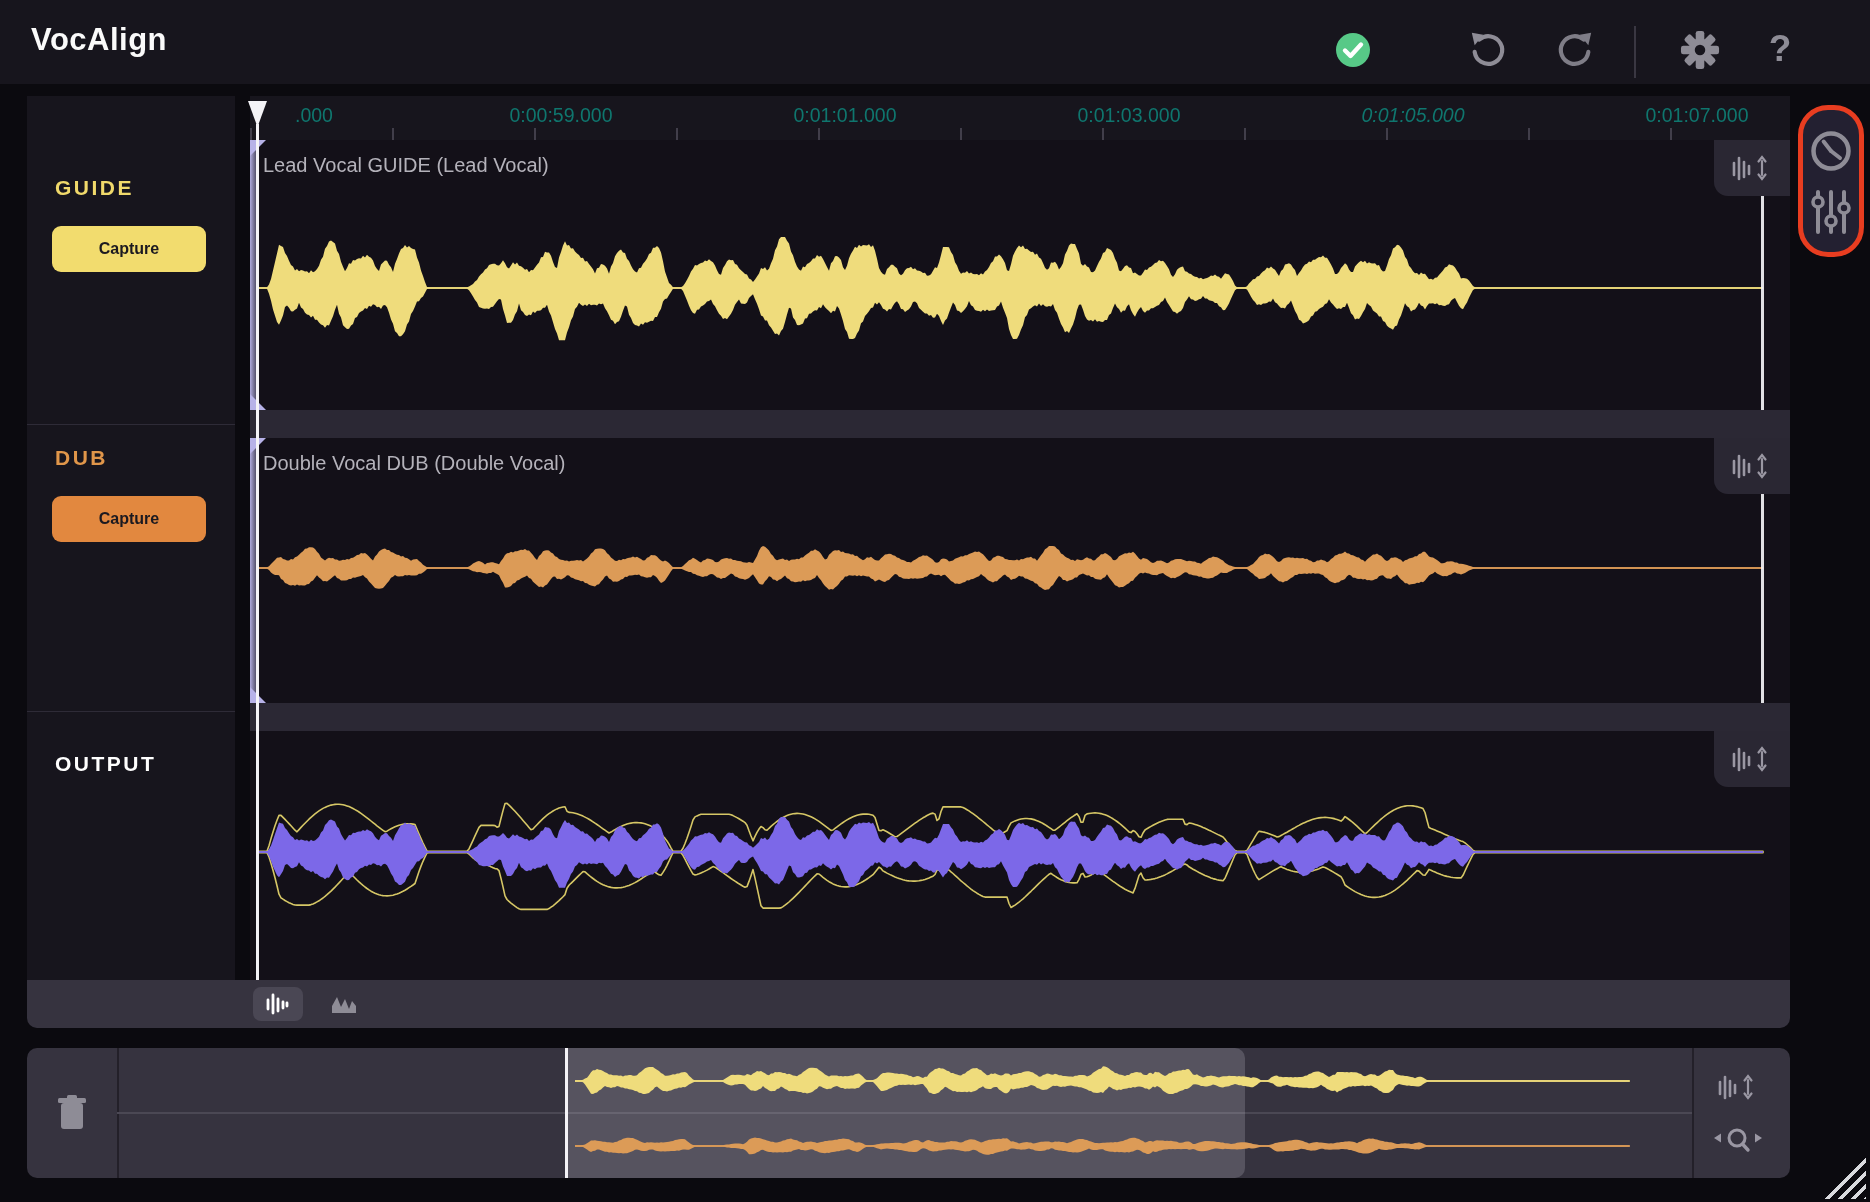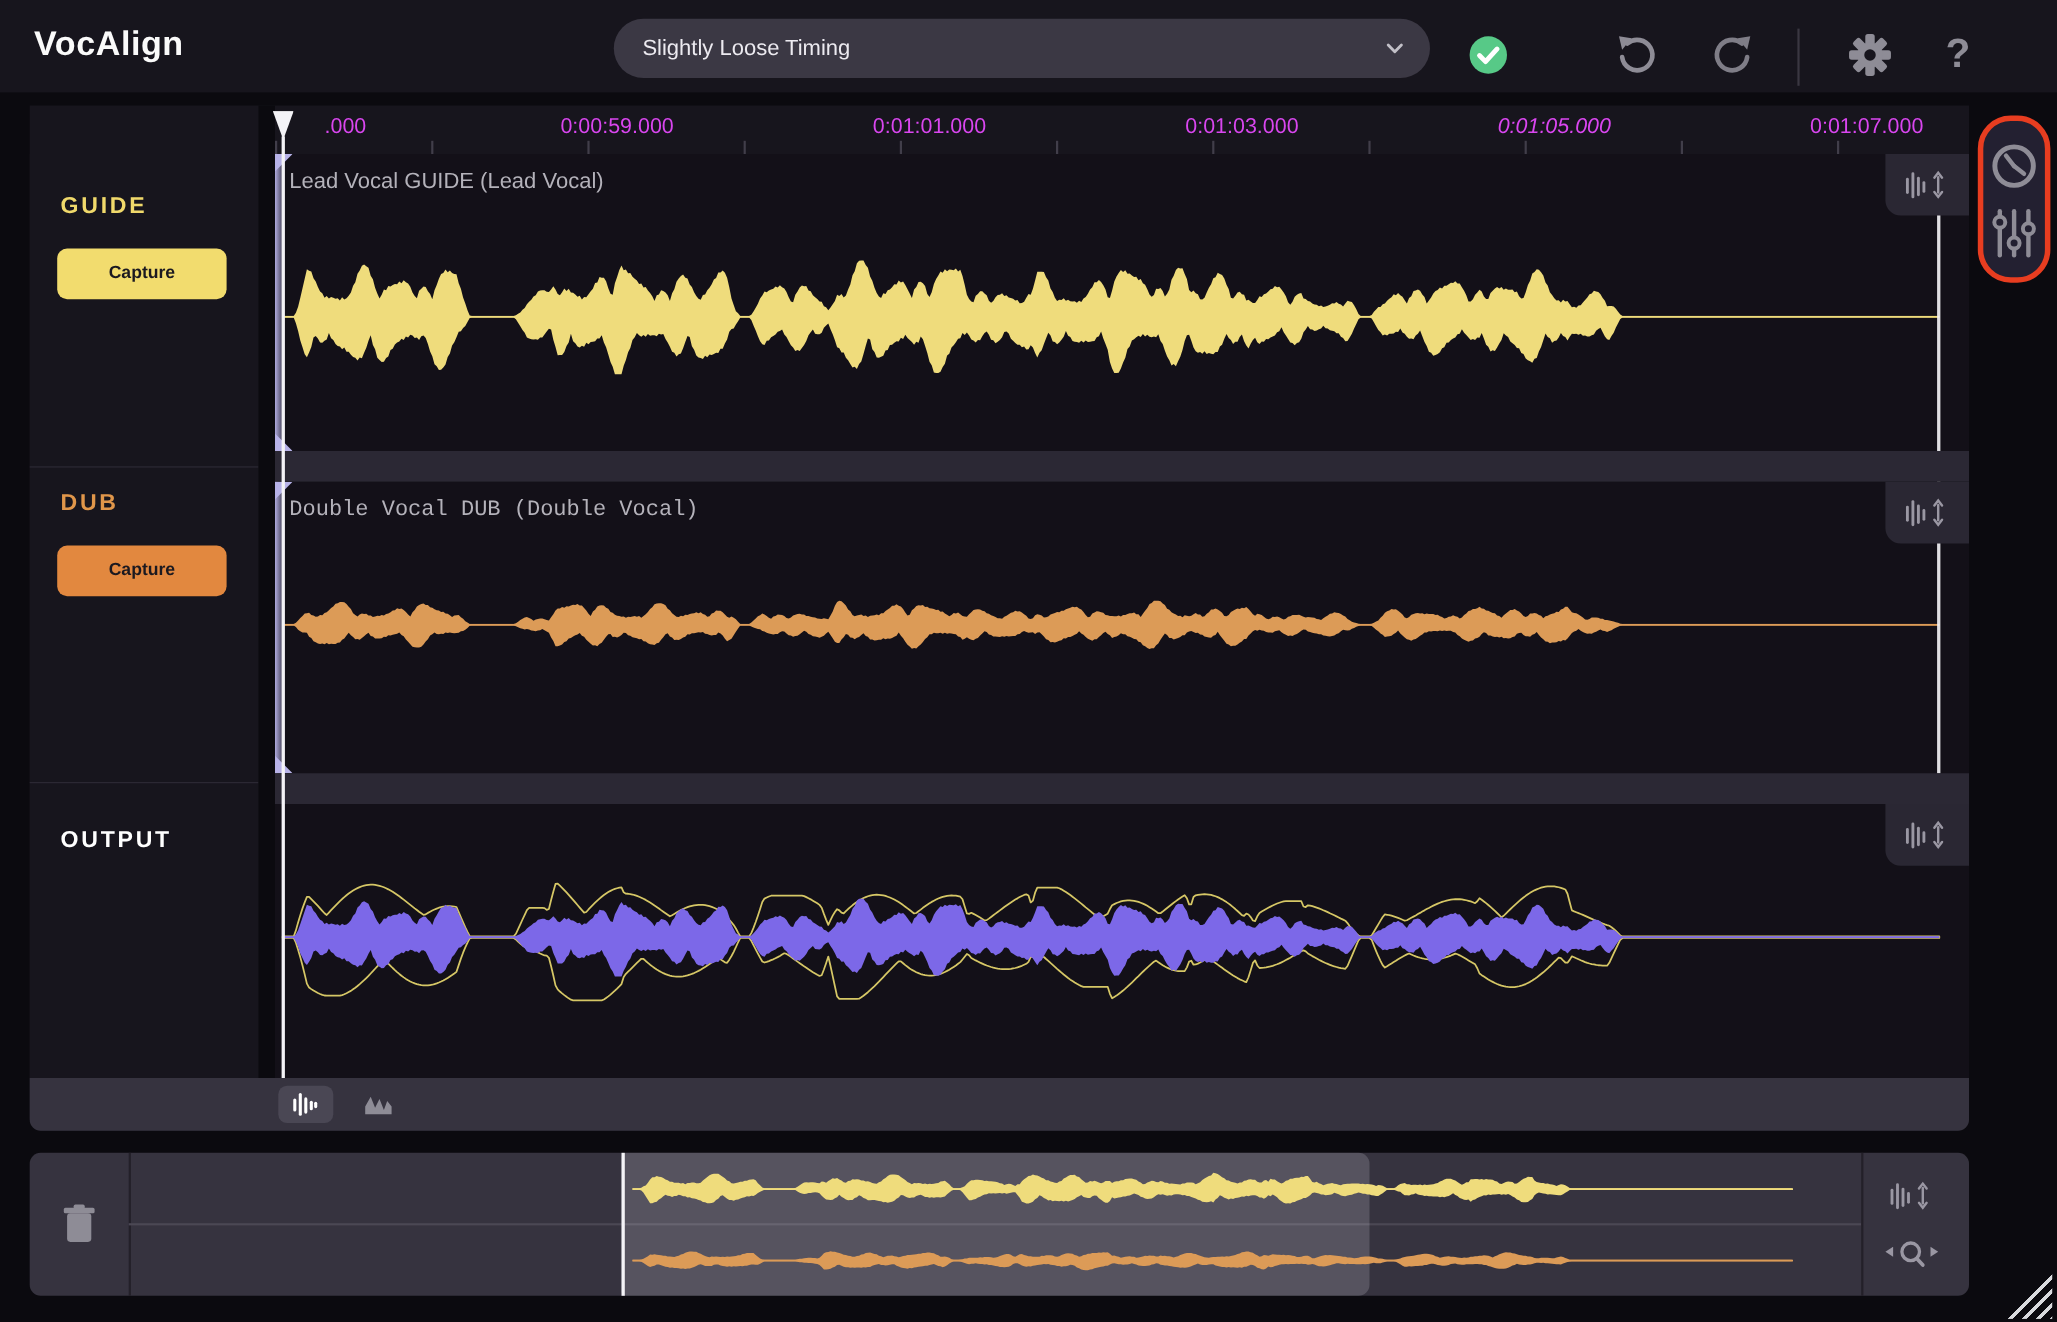--- a/index.html
+++ b/index.html
@@ -18,21 +18,21 @@
   .tb-divider{position:absolute;left:1634px;top:26px;width:2px;height:52px;background:#3a3742;}
   .help-glyph{font-size:37px;font-weight:700;color:#8e8c96;line-height:1;}
 
   
   .panel{position:absolute;left:27px;top:96px;width:1763px;height:932px;background:#17151d;
          border-radius:0 0 12px 12px;}
   .gapcol{position:absolute;left:235px;top:96px;width:15px;height:884px;background:#0b0a0f;}
 
   
   .ruler{position:absolute;left:27px;top:96px;width:1763px;height:44px;}
-  .ruler .lbl{position:absolute;top:8px;font-size:19.5px;color:#d946ef;transform:translateX(-50%);white-space:nowrap;}
+  .ruler .lbl{position:absolute;top:8px;font-size:19.5px;color:#0f766e;transform:translateX(-50%);white-space:nowrap;}
   .ruler .lbl.first{transform:none;}
   .ruler .tick{position:absolute;bottom:0;width:2px;height:12px;background:#413e4a;}
 
   
   .sidebar{position:absolute;left:27px;top:140px;width:208px;height:840px;background:#17151d;padding-left:18px;}
   .side-div{position:absolute;left:0;width:208px;height:1px;background:#2e2b37;}
   .side-label{position:absolute;left:28px;font-size:21px;font-weight:700;letter-spacing:2.5px;}
   .capture{position:absolute;left:25px;width:154px;height:46px;border:none;border-radius:9px;
            font-family:"Liberation Sans",sans-serif;font-size:16px;font-weight:700;color:#1b1920;cursor:pointer;}
 
@@ -84,26 +84,20 @@
         clip-path:polygon(100% 0,100% 100%,0 100%);}
 </style>
 </head>
 <body>
 
 <div class="stage">
 
   <div class="topbar">
     <div class="logo">VocAlign</div>
 
-    <div class="preset">
-      <span class="txt">Slightly Loose Timing</span>
-      <svg width="20" height="14" viewBox="0 0 20 14">
-        <polyline points="4,4 10,10 16,4" fill="none" stroke="#c2c0c8" stroke-width="2.6" stroke-linecap="round" stroke-linejoin="round"></polyline>
-      </svg>
-    </div>
 
     <div class="tb-ico" style="left:1333px;">
       <svg width="36" height="36" viewBox="0 0 36 36">
         <circle cx="18" cy="18" r="17" fill="#57c987"></circle>
         <polyline points="10,18.5 15.5,24 26,12.5" fill="none" stroke="#ffffff" stroke-width="4.4" stroke-linecap="round" stroke-linejoin="round"></polyline>
       </svg>
     </div>
 
     <div class="tb-ico" style="left:1468px;">
       <svg width="42" height="40" viewBox="0 0 42 40">
@@ -204,21 +198,21 @@
           <line x1="32" y1="8" x2="32" y2="22"></line>
           <polyline points="28.5,8.5 32,4 35.5,8.5"></polyline>
           <polyline points="28.5,21.5 32,26 35.5,21.5"></polyline>
         </g>
       </svg>
     </div>
   </div>
 
   <div class="strip" style="top:410px;height:28px;"></div>
 
-  <div class="track" style="top:438px;height:265px;font-family:Liberation Mono, monospace;">
+  <div class="track" style="top:438px;height:265px;">
     <div class="track-title">Double Vocal DUB (Double Vocal)</div>
     <svg id="wave-dub" class="wavesvg" width="1540" height="265">
         <rect x="7" y="129.2" width="1506" height="1.6" fill="#dc9b57"></rect>
         <path d="M7,129.3 L9,129.3 L11,129.3 L13,129.3 L15,129.3 L17,129.3 L19,128.2 L21,126.1 L23,123.9 L25,122.0 L27,119.8 L29,119.6 L31,119.1 L33,121.0 L35,121.6 L37,122.6 L39,122.5 L41,121.1 L43,121.4 L45,119.3 L47,118.6 L49,116.7 L51,114.8 L53,113.3 L55,110.8 L57,110.5 L59,109.3 L61,109.3 L63,109.5 L65,111.0 L67,113.7 L69,115.7 L71,119.5 L73,121.1 L75,122.5 L77,120.7 L79,119.8 L81,120.2 L83,119.9 L85,121.6 L87,121.5 L89,122.8 L91,122.5 L93,121.8 L95,122.1 L97,121.0 L99,121.6 L101,120.1 L103,119.7 L105,118.5 L107,117.1 L109,116.7 L111,115.0 L113,115.6 L115,115.1 L117,116.6 L119,118.4 L121,120.7 L123,122.5 L125,118.6 L127,116.6 L129,113.4 L131,112.0 L133,111.1 L135,110.6 L137,111.9 L139,111.9 L141,114.0 L143,114.4 L145,115.8 L147,116.7 L149,117.0 L151,118.4 L153,118.1 L155,119.7 L157,119.9 L159,121.3 L161,122.8 L163,121.5 L165,121.3 L167,121.1 L169,123.1 L171,124.6 L173,126.7 L175,128.0 L177,129.2 L179,129.3 L181,129.3 L183,129.3 L185,129.3 L187,129.3 L189,129.3 L191,129.3 L193,129.3 L195,129.3 L197,129.3 L199,129.3 L201,129.3 L203,129.3 L205,129.3 L207,129.3 L209,129.3 L211,129.3 L213,129.3 L215,129.3 L217,129.3 L219,128.5 L221,127.2 L223,125.6 L225,124.5 L227,123.4 L229,123.0 L231,123.8 L233,124.7 L235,126.4 L237,125.1 L239,124.7 L241,124.2 L243,124.3 L245,125.0 L247,125.6 L249,126.2 L251,123.1 L253,120.5 L255,116.9 L257,115.2 L259,115.1 L261,113.8 L263,114.6 L265,113.2 L267,113.3 L269,112.5 L271,111.8 L273,112.0 L275,111.0 L277,112.5 L279,112.5 L281,114.8 L283,117.1 L285,119.9 L287,121.9 L289,117.9 L291,116.3 L293,113.3 L295,112.5 L297,112.2 L299,112.5 L301,114.6 L303,115.4 L305,118.3 L307,119.1 L309,120.9 L311,121.8 L313,122.1 L315,122.7 L317,122.5 L319,123.5 L321,122.7 L323,122.8 L325,122.5 L327,121.9 L329,122.6 L331,122.0 L333,123.5 L335,122.0 L337,120.5 L339,118.4 L341,115.6 L343,114.1 L345,111.3 L347,110.7 L349,110.5 L351,110.5 L353,111.0 L355,112.3 L357,115.3 L359,116.7 L361,119.6 L363,121.0 L365,122.7 L367,122.9 L369,121.8 L371,122.2 L373,120.9 L375,121.2 L377,120.2 L379,119.8 L381,119.6 L383,118.6 L385,119.5 L387,118.7 L389,120.1 L391,120.9 L393,122.6 L395,122.2 L397,119.8 L399,119.1 L401,117.0 L403,117.2 L405,117.2 L407,118.5 L409,120.7 L411,122.6 L413,123.5 L415,122.5 L417,123.6 L419,125.0 L421,127.2 L423,129.3 L425,129.3 L427,129.3 L429,129.3 L431,129.3 L433,128.0 L435,126.1 L437,124.3 L439,122.3 L441,121.4 L443,119.7 L445,120.7 L447,122.0 L449,123.5 L451,124.5 L453,122.4 L455,121.9 L457,120.6 L459,120.8 L461,121.2 L463,122.1 L465,123.9 L467,124.2 L469,123.4 L471,121.5 L473,120.8 L475,120.2 L477,120.0 L479,120.7 L481,120.6 L483,121.9 L485,121.9 L487,122.7 L489,123.1 L491,123.3 L493,124.3 L495,124.4 L497,124.7 L499,124.1 L501,124.4 L503,125.0 L505,121.5 L507,117.9 L509,112.7 L511,109.3 L513,108.1 L515,108.7 L517,110.5 L519,112.5 L521,116.0 L523,117.7 L525,121.0 L527,122.2 L529,121.5 L531,121.0 L533,120.6 L535,122.0 L537,121.6 L539,122.9 L541,121.7 L543,121.5 L545,121.4 L547,120.7 L549,121.3 L551,119.6 L553,119.4 L555,117.5 L557,116.0 L559,114.7 L561,112.7 L563,112.7 L565,111.3 L567,112.6 L569,113.4 L571,115.7 L573,118.9 L575,121.5 L577,120.8 L579,116.8 L581,115.1 L583,113.0 L585,112.2 L587,112.4 L589,112.1 L591,113.9 L593,113.6 L595,115.0 L597,115.2 L599,115.6 L601,116.5 L603,116.3 L605,118.1 L607,117.8 L609,119.7 L611,120.9 L613,122.3 L615,121.2 L617,119.3 L619,119.8 L621,118.8 L623,120.4 L625,122.1 L627,122.5 L629,122.6 L631,120.3 L633,118.6 L635,116.6 L637,116.2 L639,115.8 L641,116.0 L643,117.2 L645,117.7 L647,119.6 L649,120.0 L651,121.4 L653,122.1 L655,122.8 L657,124.0 L659,124.1 L661,124.4 L663,122.7 L665,121.8 L667,120.5 L669,119.1 L671,118.6 L673,117.3 L675,117.8 L677,117.6 L679,118.9 L681,120.3 L683,121.8 L685,124.2 L687,124.7 L689,124.0 L691,121.3 L693,120.5 L695,120.8 L697,121.5 L699,123.4 L701,123.1 L703,122.5 L705,120.7 L707,119.9 L709,119.2 L711,118.3 L713,118.6 L715,117.2 L717,117.2 L719,115.9 L721,115.2 L723,114.5 L725,113.5 L727,114.1 L729,113.6 L731,115.1 L733,116.2 L735,118.4 L737,121.0 L739,123.1 L741,122.6 L743,119.7 L745,118.9 L747,117.7 L749,117.8 L751,118.5 L753,119.0 L755,121.1 L757,121.3 L759,122.1 L761,121.9 L763,122.3 L765,122.3 L767,121.5 L769,122.4 L771,121.0 L773,121.2 L775,120.2 L777,119.6 L779,119.6 L781,118.8 L783,120.4 L785,120.4 L787,122.8 L789,120.0 L791,117.2 L793,114.7 L795,111.2 L797,110.1 L799,108.1 L801,108.1 L803,108.1 L805,108.5 L807,110.7 L809,112.1 L811,115.4 L813,116.4 L815,118.6 L817,119.7 L819,120.6 L821,121.9 L823,121.7 L825,123.1 L827,121.3 L829,121.8 L831,122.3 L833,121.7 L835,120.3 L837,119.2 L839,120.6 L841,120.7 L843,122.6 L845,122.2 L847,119.9 L849,118.5 L851,116.2 L853,116.2 L855,115.1 L857,116.1 L859,117.4 L861,119.1 L863,122.1 L865,122.3 L867,121.0 L869,118.3 L871,117.2 L873,116.2 L875,115.2 L877,115.6 L879,114.4 L881,114.9 L883,113.8 L885,115.6 L887,118.0 L889,120.4 L891,121.8 L893,120.0 L895,120.4 L897,121.1 L899,122.6 L901,124.2 L903,125.0 L905,124.2 L907,122.7 L909,122.8 L911,122.5 L913,123.2 L915,124.2 L917,125.2 L919,124.5 L921,122.7 L923,122.2 L925,121.2 L927,121.0 L929,121.0 L931,120.9 L933,121.8 L935,122.6 L937,123.3 L939,122.8 L941,123.1 L943,123.4 L945,123.5 L947,124.7 L949,124.9 L951,125.7 L953,124.1 L955,122.7 L957,121.5 L959,120.0 L961,119.7 L963,118.6 L965,119.0 L967,119.3 L969,120.2 L971,121.5 L973,122.4 L975,124.7 L977,125.9 L979,127.2 L981,127.8 L983,128.4 L985,129.0 L987,129.3 L989,129.3 L991,129.3 L993,129.3 L995,129.3 L997,129.0 L999,128.2 L1001,126.9 L1003,126.0 L1005,123.7 L1007,121.7 L1009,119.0 L1011,117.6 L1013,116.9 L1015,115.6 L1017,116.2 L1019,115.9 L1021,117.3 L1023,118.8 L1025,120.7 L1027,123.3 L1029,124.0 L1031,122.9 L1033,120.8 L1035,120.1 L1037,119.5 L1039,119.2 L1041,119.7 L1043,119.4 L1045,120.3 L1047,119.8 L1049,120.2 L1051,120.2 L1053,120.1 L1055,121.0 L1057,120.8 L1059,122.3 L1061,122.8 L1063,124.2 L1065,123.9 L1067,122.6 L1069,122.4 L1071,121.4 L1073,122.3 L1075,122.7 L1077,124.3 L1079,123.3 L1081,121.1 L1083,119.8 L1085,117.5 L1087,116.9 L1089,115.7 L1091,115.7 L1093,114.9 L1095,113.5 L1097,115.2 L1099,115.4 L1101,117.1 L1103,117.3 L1105,118.3 L1107,119.2 L1109,119.6 L1111,121.5 L1113,121.9 L1115,123.7 L1117,121.4 L1119,119.7 L1121,118.2 L1123,116.5 L1125,116.6 L1127,115.6 L1129,116.9 L1131,117.8 L1133,119.7 L1135,122.1 L1137,122.9 L1139,122.1 L1141,119.8 L1143,119.7 L1145,119.2 L1147,119.8 L1149,121.1 L1151,121.8 L1153,124.1 L1155,122.3 L1157,121.8 L1159,120.6 L1161,119.9 L1163,119.5 L1165,118.2 L1167,118.3 L1169,116.1 L1171,115.4 L1173,113.7 L1175,113.7 L1177,116.1 L1179,118.6 L1181,119.3 L1183,119.4 L1185,120.7 L1187,121.9 L1189,123.4 L1191,125.2 L1193,125.3 L1195,124.7 L1197,123.4 L1199,123.4 L1201,123.3 L1203,123.6 L1205,124.4 L1207,124.6 L1209,125.7 L1211,125.7 L1213,126.1 L1215,126.5 L1217,127.0 L1219,127.7 L1221,128.2 L1223,129.0 L1225,129.3 L1227,129.3 L1229,129.3 L1231,129.3 L1233,129.3 L1235,129.3 L1237,129.3 L1239,129.3 L1241,129.3 L1243,129.3 L1245,129.3 L1247,129.3 L1249,129.3 L1251,129.3 L1253,129.3 L1255,129.3 L1257,129.3 L1259,129.3 L1261,129.3 L1263,129.3 L1265,129.3 L1267,129.3 L1269,129.3 L1271,129.3 L1273,129.3 L1275,129.3 L1277,129.3 L1279,129.3 L1281,129.3 L1283,129.3 L1285,129.3 L1287,129.3 L1289,129.3 L1291,129.3 L1293,129.3 L1295,129.3 L1297,129.3 L1299,129.3 L1301,129.3 L1303,129.3 L1305,129.3 L1307,129.3 L1309,129.3 L1311,129.3 L1313,129.3 L1315,129.3 L1317,129.3 L1319,129.3 L1321,129.3 L1323,129.3 L1325,129.3 L1327,129.3 L1329,129.3 L1331,129.3 L1333,129.3 L1335,129.3 L1337,129.3 L1339,129.3 L1341,129.3 L1343,129.3 L1345,129.3 L1347,129.3 L1349,129.3 L1351,129.3 L1353,129.3 L1355,129.3 L1357,129.3 L1359,129.3 L1361,129.3 L1363,129.3 L1365,129.3 L1367,129.3 L1369,129.3 L1371,129.3 L1373,129.3 L1375,129.3 L1377,129.3 L1379,129.3 L1381,129.3 L1383,129.3 L1385,129.3 L1387,129.3 L1389,129.3 L1391,129.3 L1393,129.3 L1395,129.3 L1397,129.3 L1399,129.3 L1401,129.3 L1403,129.3 L1405,129.3 L1407,129.3 L1409,129.3 L1411,129.3 L1413,129.3 L1415,129.3 L1417,129.3 L1419,129.3 L1421,129.3 L1423,129.3 L1425,129.3 L1427,129.3 L1429,129.3 L1431,129.3 L1433,129.3 L1435,129.3 L1437,129.3 L1439,129.3 L1441,129.3 L1443,129.3 L1445,129.3 L1447,129.3 L1449,129.3 L1451,129.3 L1453,129.3 L1455,129.3 L1457,129.3 L1459,129.3 L1461,129.3 L1463,129.3 L1465,129.3 L1467,129.3 L1469,129.3 L1471,129.3 L1473,129.3 L1475,129.3 L1477,129.3 L1479,129.3 L1481,129.3 L1483,129.3 L1485,129.3 L1487,129.3 L1489,129.3 L1491,129.3 L1493,129.3 L1495,129.3 L1497,129.3 L1499,129.3 L1501,129.3 L1503,129.3 L1505,129.3 L1507,129.3 L1509,129.3 L1511,129.3 L1513,129.3 L1513,130.7 L1511,130.7 L1509,130.7 L1507,130.7 L1505,130.7 L1503,130.7 L1501,130.7 L1499,130.7 L1497,130.7 L1495,130.7 L1493,130.7 L1491,130.7 L1489,130.7 L1487,130.7 L1485,130.7 L1483,130.7 L1481,130.7 L1479,130.7 L1477,130.7 L1475,130.7 L1473,130.7 L1471,130.7 L1469,130.7 L1467,130.7 L1465,130.7 L1463,130.7 L1461,130.7 L1459,130.7 L1457,130.7 L1455,130.7 L1453,130.7 L1451,130.7 L1449,130.7 L1447,130.7 L1445,130.7 L1443,130.7 L1441,130.7 L1439,130.7 L1437,130.7 L1435,130.7 L1433,130.7 L1431,130.7 L1429,130.7 L1427,130.7 L1425,130.7 L1423,130.7 L1421,130.7 L1419,130.7 L1417,130.7 L1415,130.7 L1413,130.7 L1411,130.7 L1409,130.7 L1407,130.7 L1405,130.7 L1403,130.7 L1401,130.7 L1399,130.7 L1397,130.7 L1395,130.7 L1393,130.7 L1391,130.7 L1389,130.7 L1387,130.7 L1385,130.7 L1383,130.7 L1381,130.7 L1379,130.7 L1377,130.7 L1375,130.7 L1373,130.7 L1371,130.7 L1369,130.7 L1367,130.7 L1365,130.7 L1363,130.7 L1361,130.7 L1359,130.7 L1357,130.7 L1355,130.7 L1353,130.7 L1351,130.7 L1349,130.7 L1347,130.7 L1345,130.7 L1343,130.7 L1341,130.7 L1339,130.7 L1337,130.7 L1335,130.7 L1333,130.7 L1331,130.7 L1329,130.7 L1327,130.7 L1325,130.7 L1323,130.7 L1321,130.7 L1319,130.7 L1317,130.7 L1315,130.7 L1313,130.7 L1311,130.7 L1309,130.7 L1307,130.7 L1305,130.7 L1303,130.7 L1301,130.7 L1299,130.7 L1297,130.7 L1295,130.7 L1293,130.7 L1291,130.7 L1289,130.7 L1287,130.7 L1285,130.7 L1283,130.7 L1281,130.7 L1279,130.7 L1277,130.7 L1275,130.7 L1273,130.7 L1271,130.7 L1269,130.7 L1267,130.7 L1265,130.7 L1263,130.7 L1261,130.7 L1259,130.7 L1257,130.7 L1255,130.7 L1253,130.7 L1251,130.7 L1249,130.7 L1247,130.7 L1245,130.7 L1243,130.7 L1241,130.7 L1239,130.7 L1237,130.7 L1235,130.7 L1233,130.7 L1231,130.7 L1229,130.7 L1227,130.7 L1225,130.7 L1223,130.9 L1221,131.7 L1219,132.6 L1217,133.7 L1215,135.0 L1213,135.7 L1211,136.6 L1209,135.7 L1207,135.4 L1205,134.2 L1203,135.1 L1201,136.4 L1199,137.0 L1197,138.2 L1195,138.0 L1193,138.2 L1191,137.5 L1189,136.5 L1187,135.5 L1185,133.8 L1183,135.5 L1181,136.2 L1179,137.4 L1177,140.0 L1175,142.5 L1173,144.3 L1171,143.8 L1169,145.1 L1167,144.8 L1165,145.8 L1163,146.1 L1161,146.2 L1159,146.7 L1157,145.3 L1155,145.2 L1153,143.1 L1151,141.5 L1149,139.2 L1147,136.6 L1145,138.3 L1143,139.0 L1141,140.9 L1139,140.5 L1137,140.4 L1135,139.2 L1133,137.2 L1131,137.5 L1129,138.2 L1127,140.7 L1125,141.2 L1123,142.2 L1121,142.4 L1119,141.9 L1117,142.2 L1115,140.9 L1113,141.6 L1111,140.8 L1109,141.0 L1107,140.7 L1105,139.8 L1103,139.7 L1101,137.5 L1099,136.7 L1097,138.3 L1095,140.9 L1093,142.0 L1091,142.4 L1089,144.3 L1087,144.4 L1085,145.3 L1083,144.5 L1081,143.7 L1079,142.4 L1077,140.3 L1075,139.2 L1073,137.0 L1071,136.6 L1069,135.5 L1067,135.5 L1065,135.7 L1063,135.1 L1061,135.7 L1059,135.2 L1057,135.9 L1055,135.6 L1053,135.7 L1051,136.0 L1049,135.8 L1047,136.9 L1045,137.1 L1043,138.9 L1041,140.0 L1039,141.5 L1037,142.9 L1035,143.3 L1033,144.4 L1031,143.5 L1029,143.2 L1027,141.6 L1025,139.7 L1023,137.9 L1021,135.2 L1019,137.3 L1017,138.3 L1015,140.0 L1013,140.5 L1011,140.7 L1009,141.0 L1007,139.1 L1005,137.9 L1003,135.8 L1001,134.4 L999,132.7 L997,131.1 L995,130.7 L993,130.7 L991,130.7 L989,130.7 L987,130.7 L985,131.0 L983,131.8 L981,132.9 L979,133.7 L977,135.0 L975,135.1 L973,135.0 L971,134.6 L969,135.9 L967,137.6 L965,138.3 L963,139.8 L961,140.1 L959,140.6 L957,140.5 L955,140.0 L953,139.8 L951,138.6 L949,138.7 L947,137.8 L945,137.6 L943,137.2 L941,136.5 L939,136.2 L937,134.6 L935,134.3 L933,135.5 L931,137.1 L929,138.3 L927,139.1 L925,140.2 L923,139.8 L921,140.2 L919,139.1 L917,138.1 L915,136.8 L913,135.0 L911,135.5 L909,135.9 L907,137.2 L905,137.1 L903,137.0 L901,136.6 L899,135.5 L897,135.2 L895,134.6 L893,135.5 L891,134.8 L889,135.8 L887,137.9 L885,139.8 L883,142.8 L881,143.0 L879,145.2 L877,146.3 L875,147.8 L873,149.1 L871,149.1 L869,149.5 L867,148.0 L865,147.2 L863,144.6 L861,142.0 L859,139.5 L857,136.3 L855,139.3 L853,140.0 L851,141.7 L849,141.6 L847,141.2 L845,140.7 L843,139.0 L841,138.9 L839,137.3 L837,137.4 L835,136.6 L833,135.6 L831,136.2 L829,137.1 L827,139.5 L825,139.5 L823,141.2 L821,142.0 L819,142.6 L817,143.4 L815,142.1 L813,142.0 L811,139.3 L809,137.9 L807,140.7 L805,143.7 L803,147.1 L801,148.6 L799,151.3 L797,151.4 L795,151.9 L793,151.1 L791,149.6 L789,148.5 L787,145.8 L785,145.3 L783,143.2 L781,142.8 L779,141.8 L777,140.8 L775,140.5 L773,138.5 L771,138.5 L769,137.7 L767,139.6 L765,140.7 L763,141.1 L761,142.0 L759,139.6 L757,138.4 L755,136.4 L753,137.5 L751,139.5 L749,141.1 L747,143.2 L745,143.2 L743,144.4 L741,143.5 L739,142.7 L737,141.2 L735,139.1 L733,137.8 L731,135.9 L729,138.2 L727,139.0 L725,140.1 L723,141.0 L721,141.2 L719,142.5 L717,142.3 L715,144.0 L713,144.4 L711,145.4 L709,146.0 L707,145.6 L705,145.8 L703,143.9 L701,143.1 L699,140.7 L697,138.7 L695,136.7 L693,137.1 L691,138.3 L689,136.7 L687,136.9 L685,137.3 L683,136.5 L681,135.6 L679,136.5 L677,138.4 L675,138.7 L673,140.1 L671,140.2 L669,140.5 L667,140.7 L665,140.2 L663,140.8 L661,140.3 L659,141.0 L657,140.8 L655,140.7 L653,140.6 L651,139.3 L649,138.8 L647,136.5 L645,135.9 L643,137.8 L641,139.8 L639,141.9 L637,142.6 L635,144.1 L633,143.6 L631,142.6 L629,141.4 L627,142.6 L625,143.6 L623,141.2 L621,140.6 L619,138.5 L617,138.4 L615,137.9 L613,137.6 L611,138.2 L609,137.2 L607,138.2 L605,137.2 L603,137.7 L601,137.6 L599,137.3 L597,138.5 L595,138.6 L593,141.4 L591,142.8 L589,145.7 L587,148.0 L585,149.6 L583,151.6 L581,151.0 L579,151.7 L577,149.7 L575,148.1 L573,145.4 L571,142.2 L569,140.0 L567,136.9 L565,140.0 L563,140.8 L561,142.1 L559,142.6 L557,142.4 L555,143.2 L553,142.3 L551,143.7 L549,143.5 L547,144.1 L545,144.2 L543,143.4 L541,143.3 L539,140.9 L537,140.2 L535,137.6 L533,139.2 L531,141.1 L529,141.8 L527,143.2 L525,141.7 L523,141.5 L521,139.0 L519,138.3 L517,141.3 L515,143.3 L513,146.5 L511,146.5 L509,145.4 L507,142.3 L505,139.3 L503,136.3 L501,137.9 L499,139.9 L497,140.9 L495,141.7 L493,141.1 L491,140.7 L489,140.3 L487,139.0 L485,138.4 L483,136.3 L481,135.5 L479,137.0 L477,138.5 L475,139.9 L473,140.1 L471,140.9 L469,139.8 L467,139.4 L465,137.8 L463,136.2 L461,135.9 L459,136.7 L457,138.3 L455,138.3 L453,138.9 L451,138.4 L449,137.8 L447,137.3 L445,136.0 L443,135.7 L441,134.0 L439,133.9 L437,133.2 L435,132.4 L433,131.5 L431,130.7 L429,130.7 L427,130.7 L425,130.7 L423,130.7 L421,133.3 L419,136.4 L417,139.5 L415,142.6 L413,143.9 L411,144.9 L409,142.7 L407,139.8 L405,138.0 L403,137.0 L401,139.3 L399,139.2 L397,139.8 L395,139.3 L393,138.4 L391,138.2 L389,136.6 L387,137.1 L385,136.7 L383,137.3 L381,137.6 L379,137.6 L377,138.9 L375,138.7 L373,140.9 L371,141.5 L369,143.0 L367,143.8 L365,143.6 L363,143.8 L361,141.5 L359,140.6 L357,137.6 L355,138.5 L353,141.4 L351,143.5 L349,146.3 L347,146.7 L345,148.4 L343,147.9 L341,147.6 L339,146.8 L337,145.2 L335,144.9 L333,143.0 L331,143.2 L329,142.2 L327,141.8 L325,141.3 L323,139.9 L321,139.6 L319,137.4 L317,137.3 L315,139.2 L313,140.6 L311,141.6 L309,140.8 L307,141.0 L305,138.4 L303,138.7 L301,140.9 L299,143.7 L297,146.4 L295,147.4 L293,149.4 L291,148.6 L289,148.9 L287,147.2 L285,145.4 L283,143.7 L281,140.8 L279,140.0 L277,137.5 L275,138.8 L273,139.6 L271,140.6 L269,142.1 L267,142.5 L265,145.0 L263,145.6 L261,147.9 L259,148.9 L257,149.6 L255,149.4 L253,144.8 L251,141.6 L249,137.3 L247,136.1 L245,135.0 L243,133.8 L241,135.0 L239,135.1 L237,135.8 L235,135.3 L233,135.1 L231,134.3 L229,133.9 L227,134.2 L225,133.6 L223,133.2 L221,132.3 L219,131.3 L217,130.7 L215,130.7 L213,130.7 L211,130.7 L209,130.7 L207,130.7 L205,130.7 L203,130.7 L201,130.7 L199,130.7 L197,130.7 L195,130.7 L193,130.7 L191,130.7 L189,130.7 L187,130.7 L185,130.7 L183,130.7 L181,130.7 L179,130.7 L177,130.9 L175,133.0 L173,134.4 L171,135.7 L169,135.8 L167,137.3 L165,137.5 L163,137.6 L161,137.5 L159,136.9 L157,137.5 L155,136.9 L153,138.3 L151,138.2 L149,138.5 L147,138.3 L145,136.9 L143,138.7 L141,139.8 L139,143.1 L137,145.2 L135,147.8 L133,149.9 L131,150.6 L129,150.7 L127,150.4 L125,150.0 L123,147.7 L121,145.5 L119,143.4 L117,140.4 L115,139.3 L113,136.9 L111,138.1 L109,138.5 L107,139.1 L105,139.8 L103,139.6 L101,141.1 L99,140.9 L97,142.3 L95,142.4 L93,142.5 L91,142.5 L89,140.7 L87,140.1 L85,137.3 L83,138.7 L81,140.4 L79,142.0 L77,143.5 L75,142.9 L73,143.2 L71,141.0 L69,139.6 L67,137.2 L65,139.7 L63,142.5 L61,143.6 L59,146.1 L57,146.3 L55,147.4 L53,147.4 L51,147.2 L49,147.6 L47,146.6 L45,147.7 L43,146.9 L41,147.4 L39,146.9 L37,145.8 L35,144.9 L33,142.1 L31,140.9 L29,137.3 L27,137.0 L25,137.0 L23,135.9 L21,134.4 L19,132.1 L17,130.7 L15,130.7 L13,130.7 L11,130.7 L9,130.7 L7,130.7 Z" fill="#dc9b57"></path>
       </svg>
     <div class="clipmark" style="height:265px;">
       <div class="tri-t"></div>
         <div class="tri-b"></div>
     </div>
     <div class="clip-end" style="left:1511px;height:265px;"></div>

